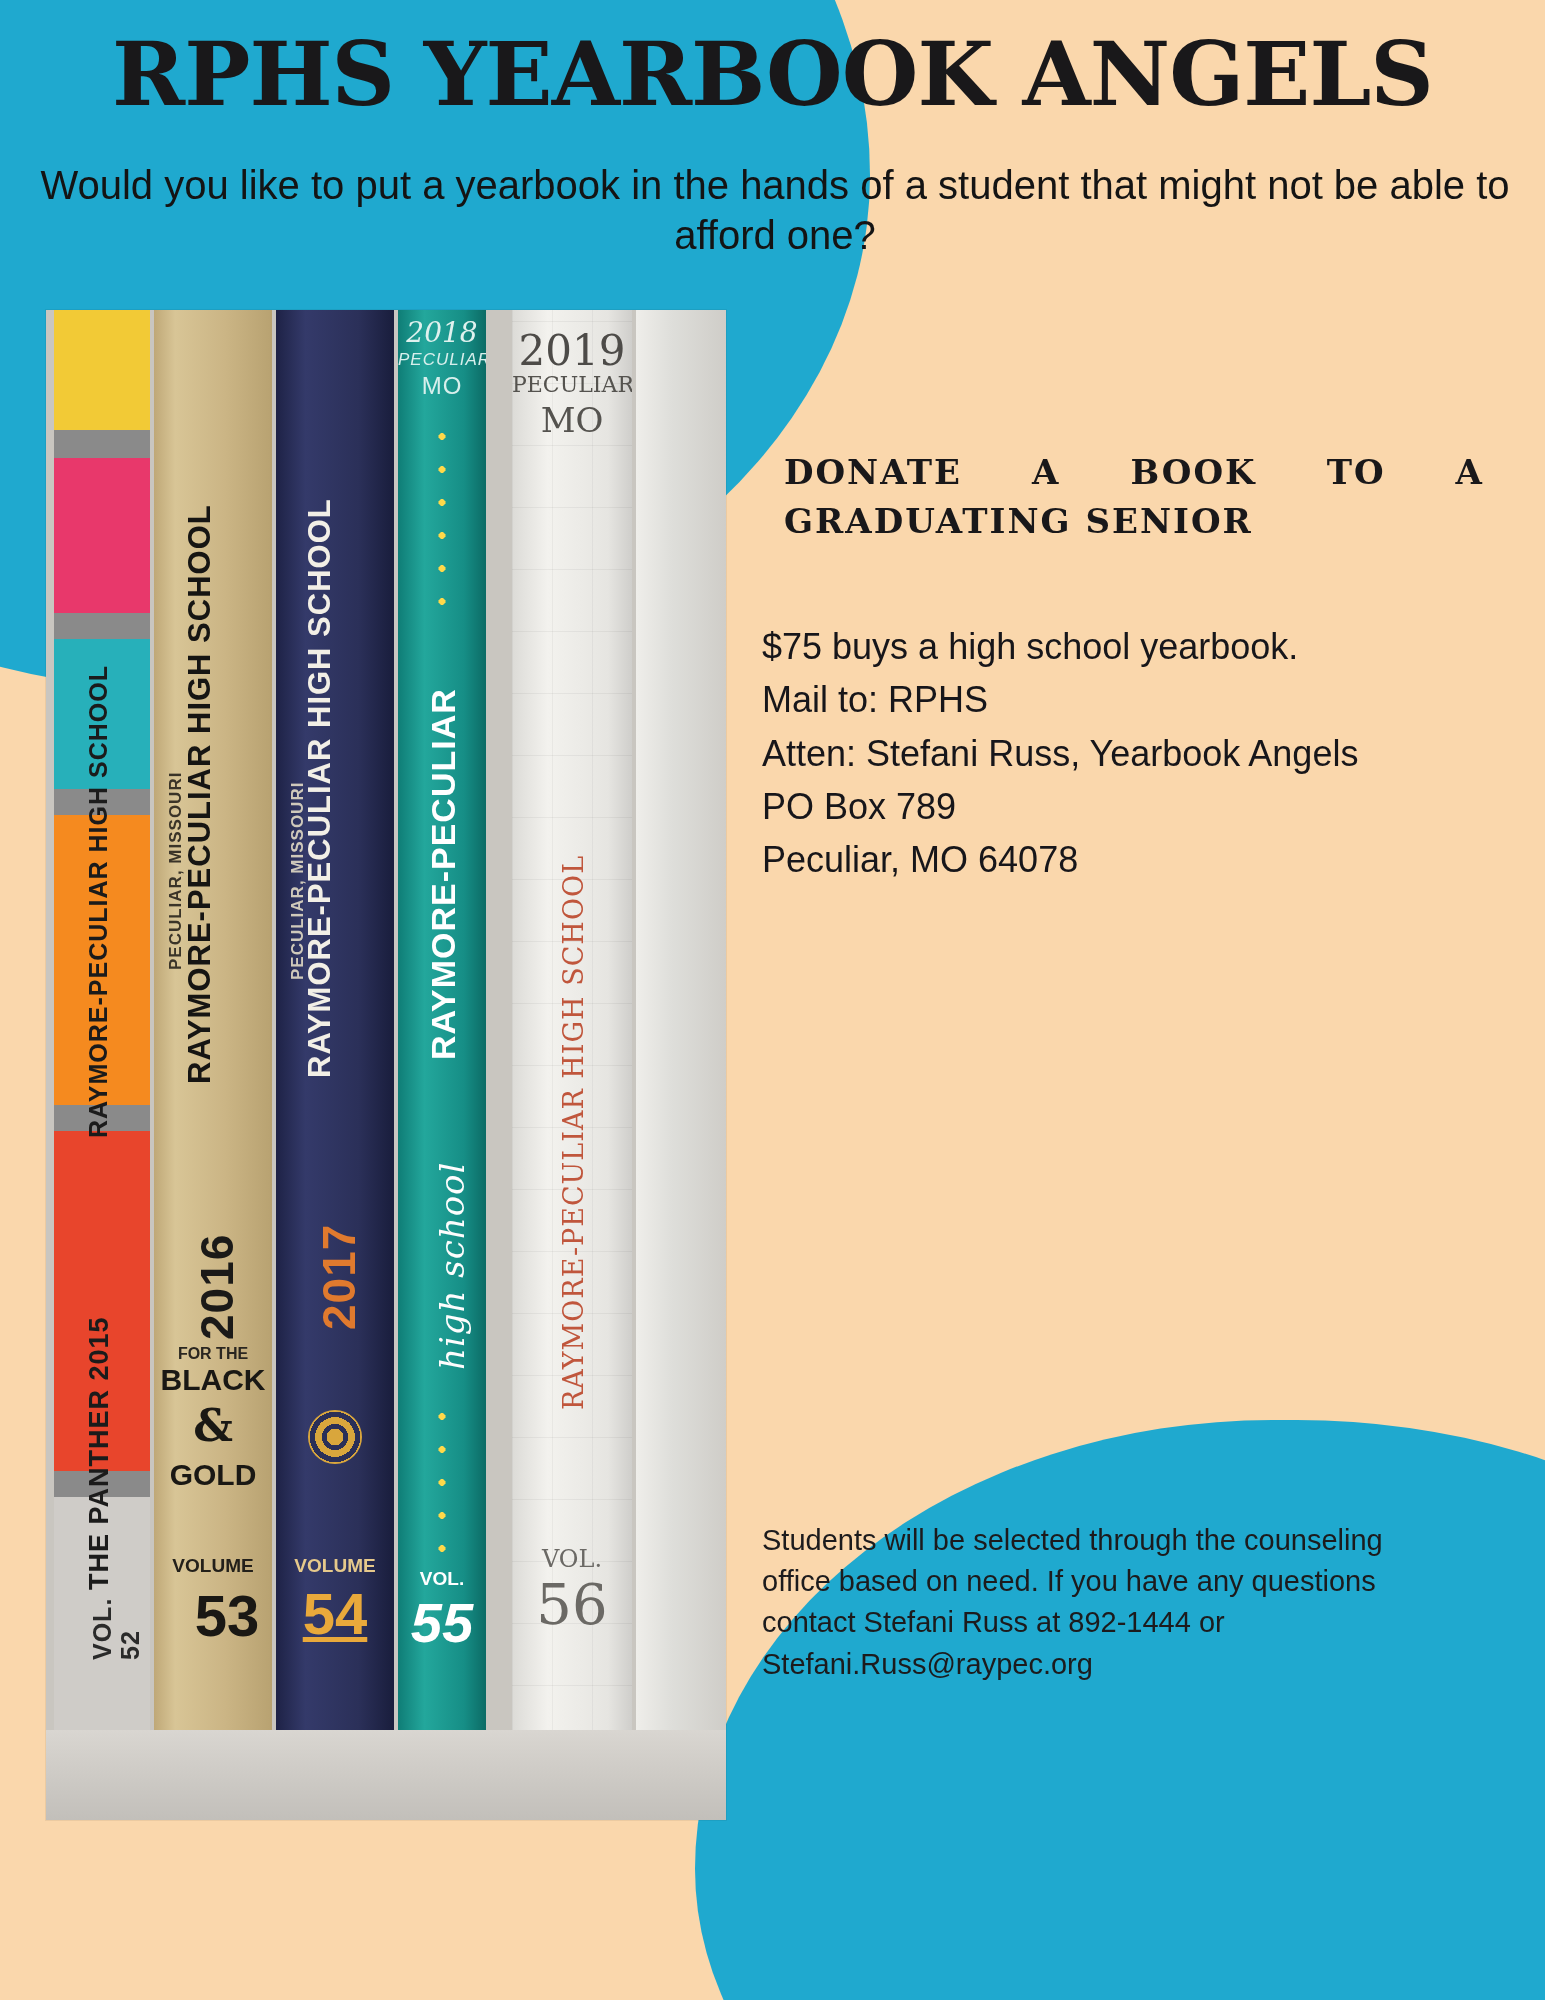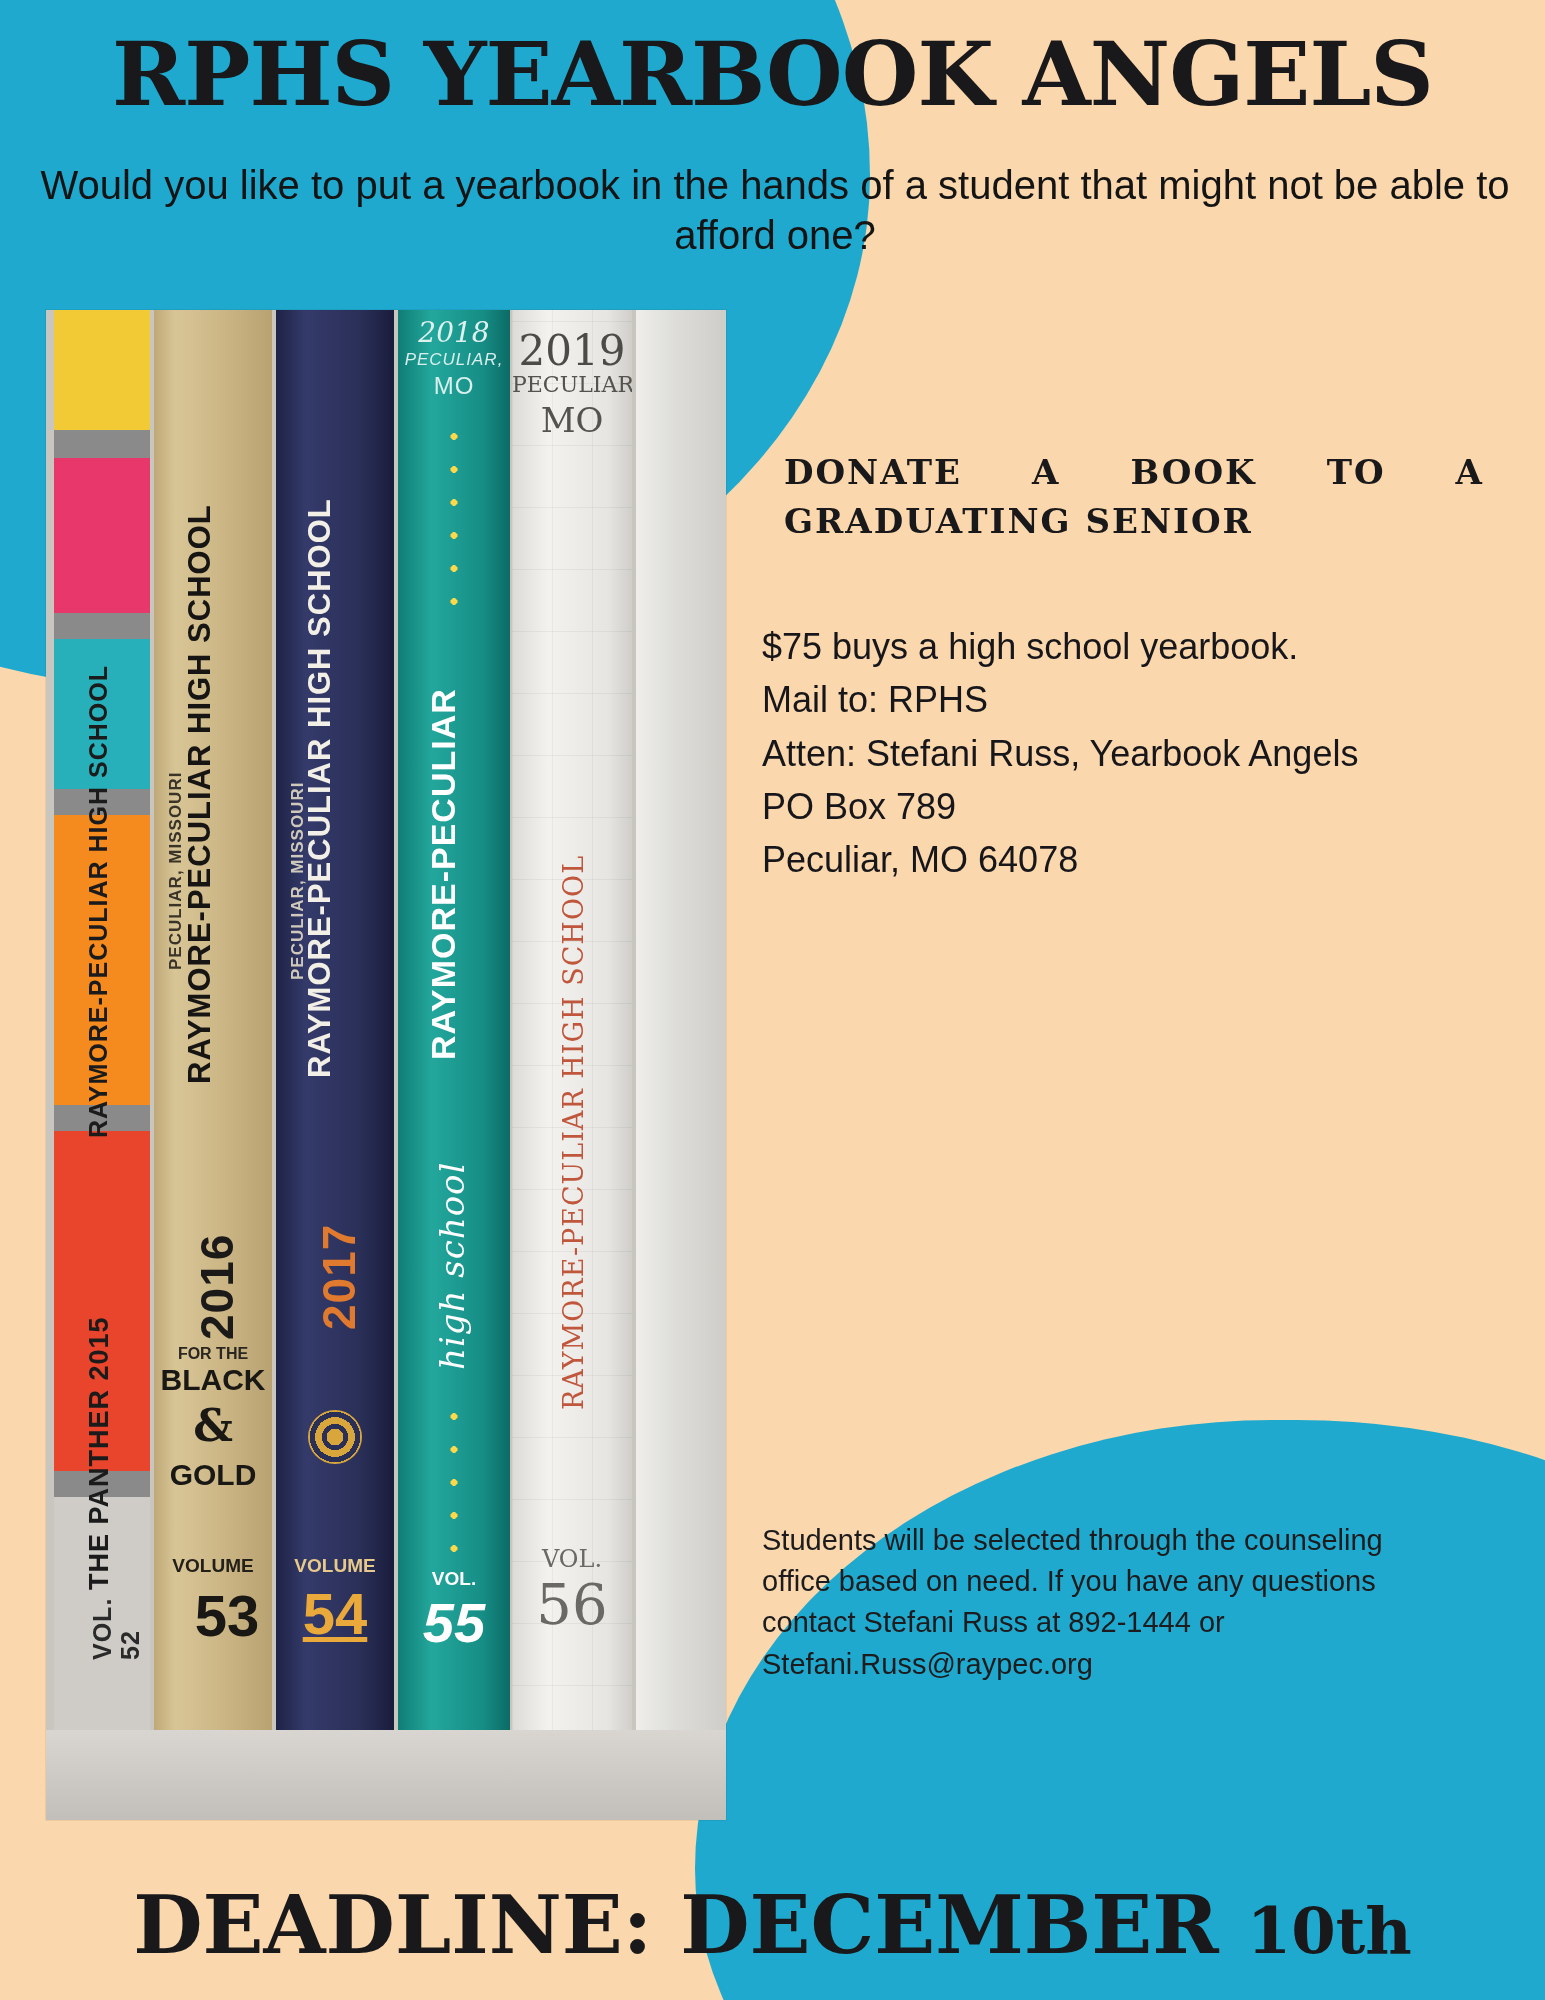--- a/index.html
+++ b/index.html
@@ -106,21 +106,21 @@
   .b1 .s10{ top: 1161px;height: 26px;  background: #8a8a8a; }
   .b1 .s11{ top: 1187px;bottom: 0;     background: #cfccc8; }
 
   
   .b2 { left: 108px; width: 118px; background: #cdb887;
         background-image: linear-gradient(90deg,#bfa877 0%, #d8c596 18%, #cbb585 60%, #b8a271 100%); }
   
   .b3 { left: 230px; width: 118px; background: #2a2f58;
         background-image: linear-gradient(90deg,#1e2246 0%, #343a6a 25%, #2b3059 70%, #191d3c 100%); }
   
-  .b4 { left: 352px; width: 112px; background: #18988f;
+  .b4 { left: 352px; width: 88px; background: #18988f;
         background-image: linear-gradient(90deg,#0f7d76 0%, #23a79c 30%, #168e86 75%, #0c6b65 100%); }
   
   .b5 { left: 466px; width: 120px; background: #e8e7e3;
         background-image: linear-gradient(90deg,#dcdbd7 0%, #f3f2ee 30%, #e6e5e1 80%, #cfcecb 100%); }
   .b5::after {
     content: "";
     position: absolute; left: 0; top: 0; right: 0; bottom: 0;
     background-image:
       repeating-linear-gradient(0deg, rgba(0,0,0,0.07) 0 1px, transparent 1px 62px),
       repeating-linear-gradient(90deg, rgba(0,0,0,0.06) 0 1px, transparent 1px 40px);
@@ -282,18 +282,14 @@
   <div class="body-copy">
     <p>$75 buys a high school yearbook.</p>
     <p>Mail to: RPHS</p>
     <p>Atten: Stefani Russ, Yearbook Angels</p>
     <p>PO Box 789</p>
     <p>Peculiar, MO 64078</p>
   </div>
 
   <div class="note">Students will be selected through the counseling office based on need. If you have any questions contact Stefani Russ at 892-1444 or Stefani.Russ@raypec.org</div>
 
-  <div class="deadline">
-    <span>DEADLINE:  DECEMBER</span>
-    <span class="suffix">10th</span>
-  </div>
 
 </div>
 
 </body></html>

